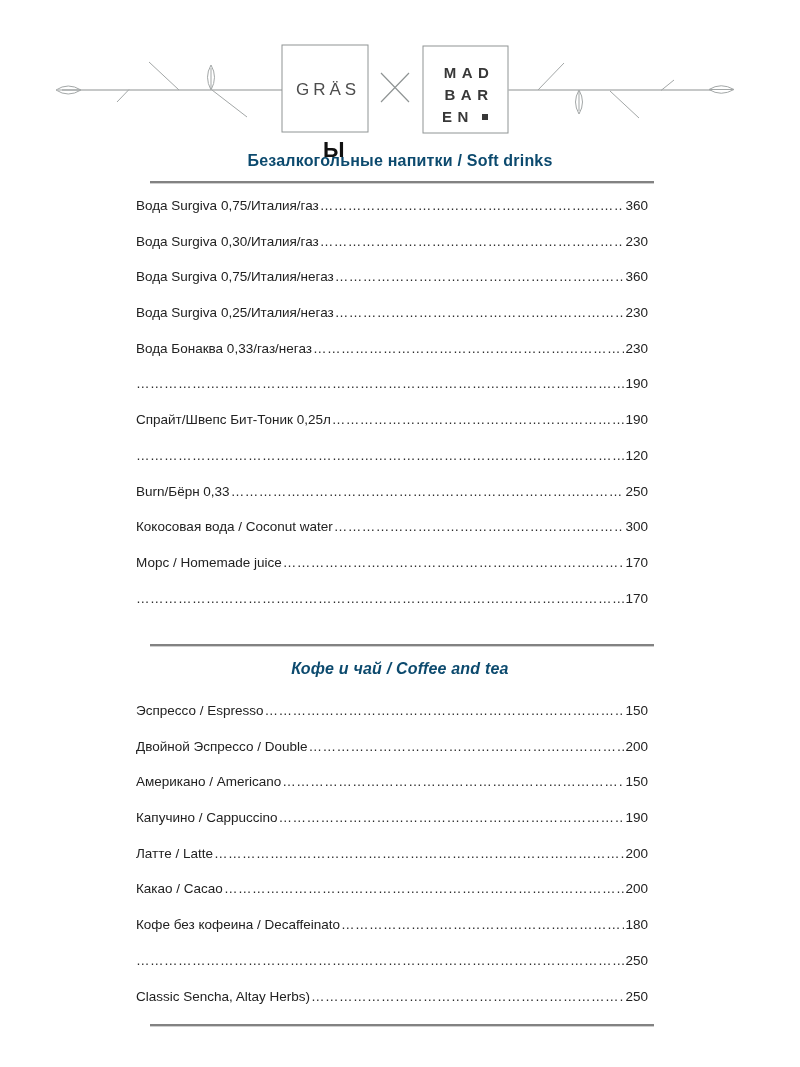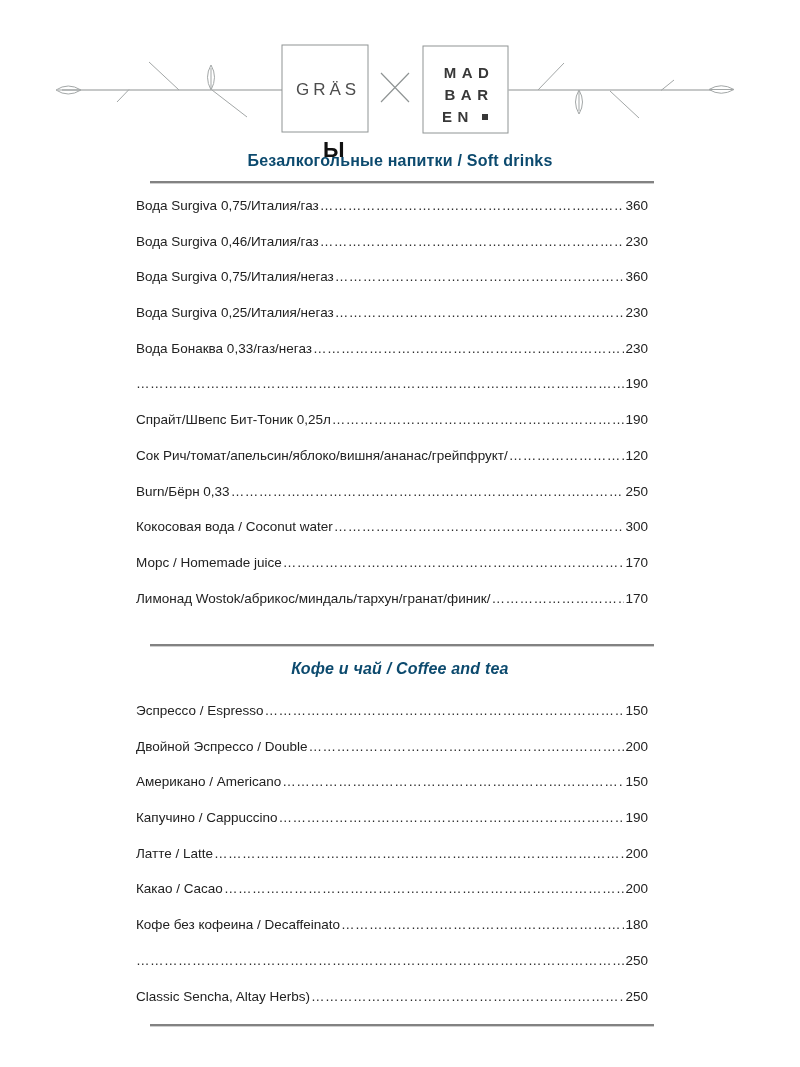--- a/index.html
+++ b/index.html
@@ -111,21 +111,21 @@
   <div>
     <div class="section-title title-soft">Безалкогольные напитки / Soft drinks</div>
     <div class="rule rule-1"></div>
     <div class="items items-soft">
         <div class="row">
           <span class="iname">Вода Surgiva 0,75/Италия/газ</span>
           <span class="leader">…………………………………………………………………………………………………………………………………………</span>
           <span class="price">360</span>
         </div>
         <div class="row">
-          <span class="iname">Вода Surgiva 0,46/Италия/газ</span>
+          <span class="iname">Вода Surgiva 0,30/Италия/газ</span>
           <span class="leader">…………………………………………………………………………………………………………………………………………</span>
           <span class="price">230</span>
         </div>
         <div class="row">
           <span class="iname">Вода Surgiva 0,75/Италия/негаз</span>
           <span class="leader">…………………………………………………………………………………………………………………………………………</span>
           <span class="price">360</span>
         </div>
         <div class="row">
           <span class="iname">Вода Surgiva 0,25/Италия/негаз</span>
@@ -140,41 +140,39 @@
         <div class="row">
           <span class="leader">…………………………………………………………………………………………………………………………………………</span>
           <span class="price">190</span>
         </div>
         <div class="row">
           <span class="iname">Спрайт/Швепс Бит-Тоник 0,25л</span>
           <span class="leader">…………………………………………………………………………………………………………………………………………</span>
           <span class="price">190</span>
         </div>
         <div class="row">
-          <span class="iname">Сок Рич/томат/апельсин/яблоко/вишня/ананас/грейпфрукт/</span>
           <span class="leader">…………………………………………………………………………………………………………………………………………</span>
           <span class="price">120</span>
         </div>
         <div class="row">
           <span class="iname">Burn/Бёрн 0,33</span>
           <span class="leader">…………………………………………………………………………………………………………………………………………</span>
           <span class="price">250</span>
         </div>
         <div class="row">
           <span class="iname">Кокосовая вода / Coconut water</span>
           <span class="leader">…………………………………………………………………………………………………………………………………………</span>
           <span class="price">300</span>
         </div>
         <div class="row">
           <span class="iname">Морс / Homemade juice</span>
           <span class="leader">…………………………………………………………………………………………………………………………………………</span>
           <span class="price">170</span>
         </div>
         <div class="row">
-          <span class="iname">Лимонад Wostok/абрикос/миндаль/тархун/гранат/финик/</span>
           <span class="leader">…………………………………………………………………………………………………………………………………………</span>
           <span class="price">170</span>
         </div>
       </div>
   </div>
 
   <div>
     <div class="rule rule-2"></div>
     <div class="section-title title-coffee">Кофе и чай / Coffee and tea</div>
     <div class="items items-coffee">

